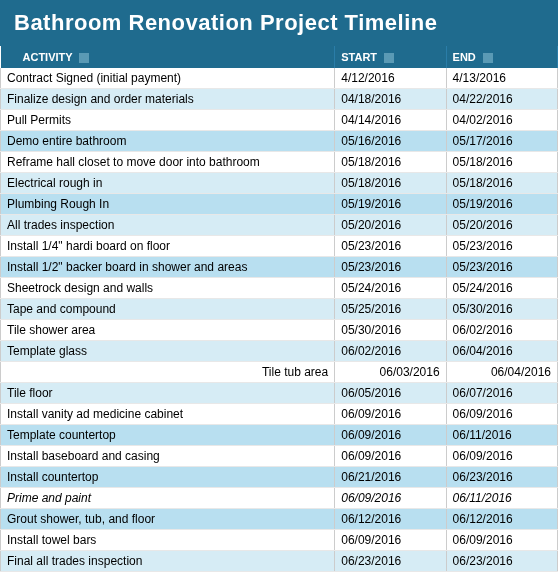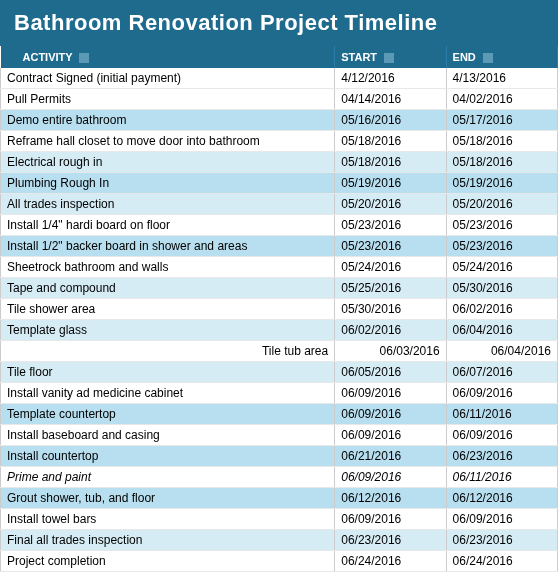--- a/index.html
+++ b/index.html
@@ -86,20 +86,25 @@
         <span class="sort-icon"></span>
       </th>
     </tr>
   </thead>
   <tbody id="table-body">
   <tr style="background: rgb(255, 255, 255);">
         <td>Contract Signed (initial payment)</td>
         <td>4/12/2016</td>
         <td>4/13/2016</td>
       </tr>
+      <tr style="background: rgb(214, 236, 245);">
+        <td>Finalize design and order materials</td>
+        <td>04/18/2016</td>
+        <td>04/22/2016</td>
+      </tr>
       <tr style="background: rgb(255, 255, 255);">
         <td>Pull Permits</td>
         <td>04/14/2016</td>
         <td>04/02/2016</td>
       </tr>
       <tr class="highlight">
         <td>Demo entire bathroom</td>
         <td>05/16/2016</td>
         <td>05/17/2016</td>
       </tr>
@@ -127,21 +132,21 @@
         <td>Install 1/4" hardi board on floor</td>
         <td>05/23/2016</td>
         <td>05/23/2016</td>
       </tr>
       <tr class="highlight">
         <td>Install 1/2" backer board in shower and areas</td>
         <td>05/23/2016</td>
         <td>05/23/2016</td>
       </tr>
       <tr style="background: rgb(255, 255, 255);">
-        <td>Sheetrock bathroom and walls</td>
+        <td>Sheetrock design and walls</td>
         <td>05/24/2016</td>
         <td>05/24/2016</td>
       </tr>
       <tr style="background: rgb(214, 236, 245);">
         <td>Tape and compound</td>
         <td>05/25/2016</td>
         <td>05/30/2016</td>
       </tr>
       <tr style="background: rgb(255, 255, 255);">
         <td>Tile shower area</td>

